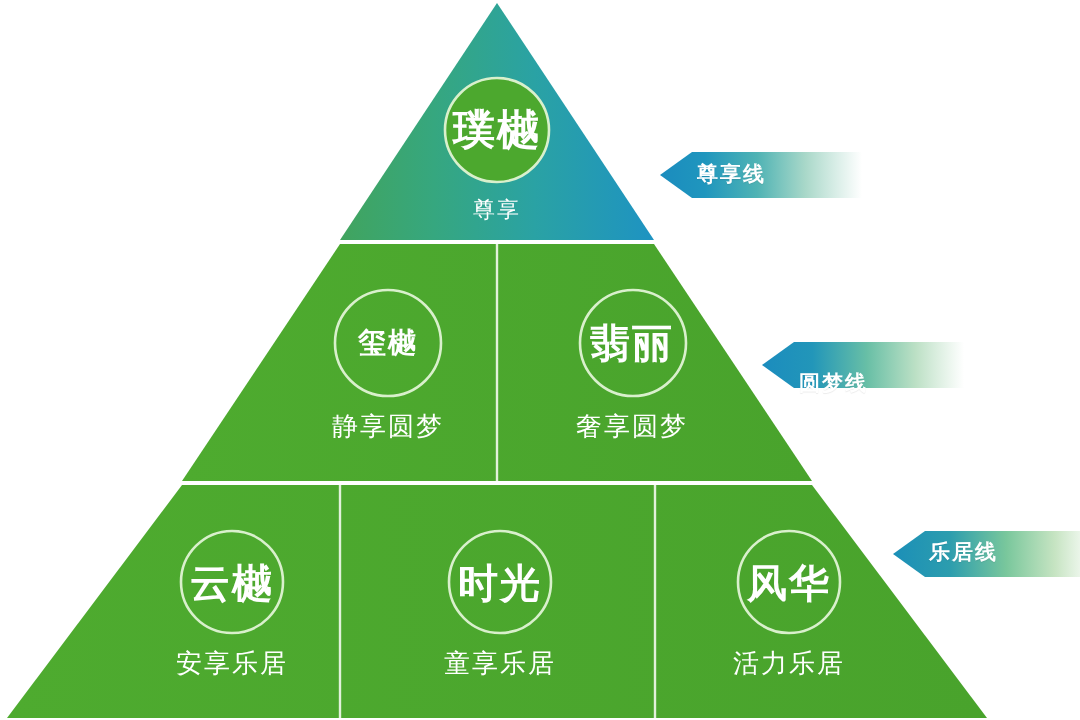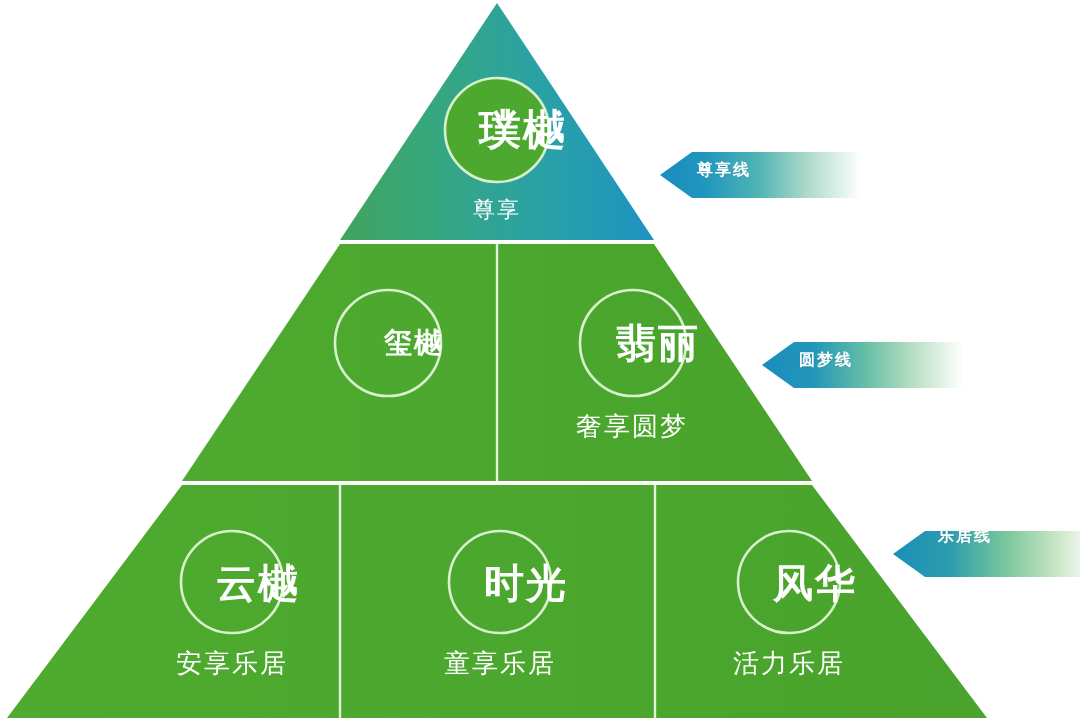--- a/index.html
+++ b/index.html
@@ -8,21 +8,21 @@
     background:#ffffff;
     font-family:"Liberation Sans","DejaVu Sans",sans-serif;
     overflow:hidden;
     position:relative;
   }
   #stage{position:absolute;left:0;top:0;width:1080px;height:720px;}
   svg.layer{position:absolute;left:0;top:0;width:1080px;height:720px;}
 
   .txt{position:absolute;color:#ffffff;white-space:nowrap;text-align:center;
        font-family:"Liberation Sans","DejaVu Sans",sans-serif;}
-  .brand{font-weight:bold;letter-spacing:2px;padding-left:26px;}
+  .brand{font-weight:bold;letter-spacing:2px;}
   .sub{font-weight:normal;letter-spacing:2px;}
 
   
   .t1-brand{left:0;top:99px;width:994px;font-size:42px;line-height:62px;}
   .t1-sub{left:0;top:192px;width:994px;font-size:22px;line-height:36px;}
 
   
   .t2a-brand{left:286px;top:313px;width:204px;font-size:28px;line-height:60px;}
   .t2b-brand{left:530px;top:313px;width:204px;font-size:40px;line-height:60px;}
   .t2a-sub{left:286px;top:408px;width:204px;font-size:26px;line-height:36px;}
@@ -30,27 +30,27 @@
 
   
   .t3a-brand{left:130px;top:553px;width:204px;font-size:40px;line-height:60px;}
   .t3b-brand{left:398px;top:553px;width:204px;font-size:40px;line-height:60px;}
   .t3c-brand{left:687px;top:553px;width:204px;font-size:40px;line-height:60px;}
   .t3a-sub{left:130px;top:645px;width:204px;font-size:26px;line-height:36px;}
   .t3b-sub{left:398px;top:645px;width:204px;font-size:26px;line-height:36px;}
   .t3c-sub{left:687px;top:645px;width:204px;font-size:26px;line-height:36px;}
 
   
-  .arrow-label{position:absolute;color:#ffffff;font-size:16px;font-weight:bold;
+  .arrow-label{position:absolute;color:#ffffff;font-size:21px;font-weight:bold;
      letter-spacing:2px;white-space:nowrap;
      font-family:"Liberation Sans","DejaVu Sans",sans-serif;
      text-shadow:0 1px 1px rgba(0,0,0,.08);}
   .al1{left:697px;top:160px;}
-  .al2{left:799px;top:350px;font-family:Liberation Serif, serif;}
-  .al3{left:929px;top:526px;margin-left:9px;}
+  .al2{left:799px;top:369px;font-family:Liberation Serif, serif;}
+  .al3{left:929px;top:538px;}
 </style>
 </head>
 <body>
 
 <div id="stage">
 
   <svg class="layer" viewBox="0 0 1080 720">
     <defs>
       <linearGradient id="apexGrad" x1="0" y1="0" x2="1" y2="0">
         <stop offset="0%" stop-color="#41A45E"></stop>
@@ -119,20 +119,21 @@
     </g>
     <g>
       <polygon points="893,554 925,531 1095,531 1095,577 925,577" fill="url(#arrowGrad3)"></polygon>
     </g>
   </svg>
 
   <div class="txt brand t1-brand">璞樾</div>
   <div class="txt sub t1-sub">尊享</div>
 
   <div class="txt brand t2a-brand">玺樾</div>
+  <div class="txt sub t2a-sub">静享圆梦</div>
   <div class="txt brand t2b-brand">翡丽</div>
   <div class="txt sub t2b-sub">奢享圆梦</div>
 
   <div class="txt sub t3a-sub">安享乐居</div>
   <div class="txt brand t3a-brand">云樾</div>
   <div class="txt sub t3b-sub">童享乐居</div>
   <div class="txt brand t3b-brand">时光</div>
   <div class="txt sub t3c-sub">活力乐居</div>
   <div class="txt brand t3c-brand">风华</div>
 

